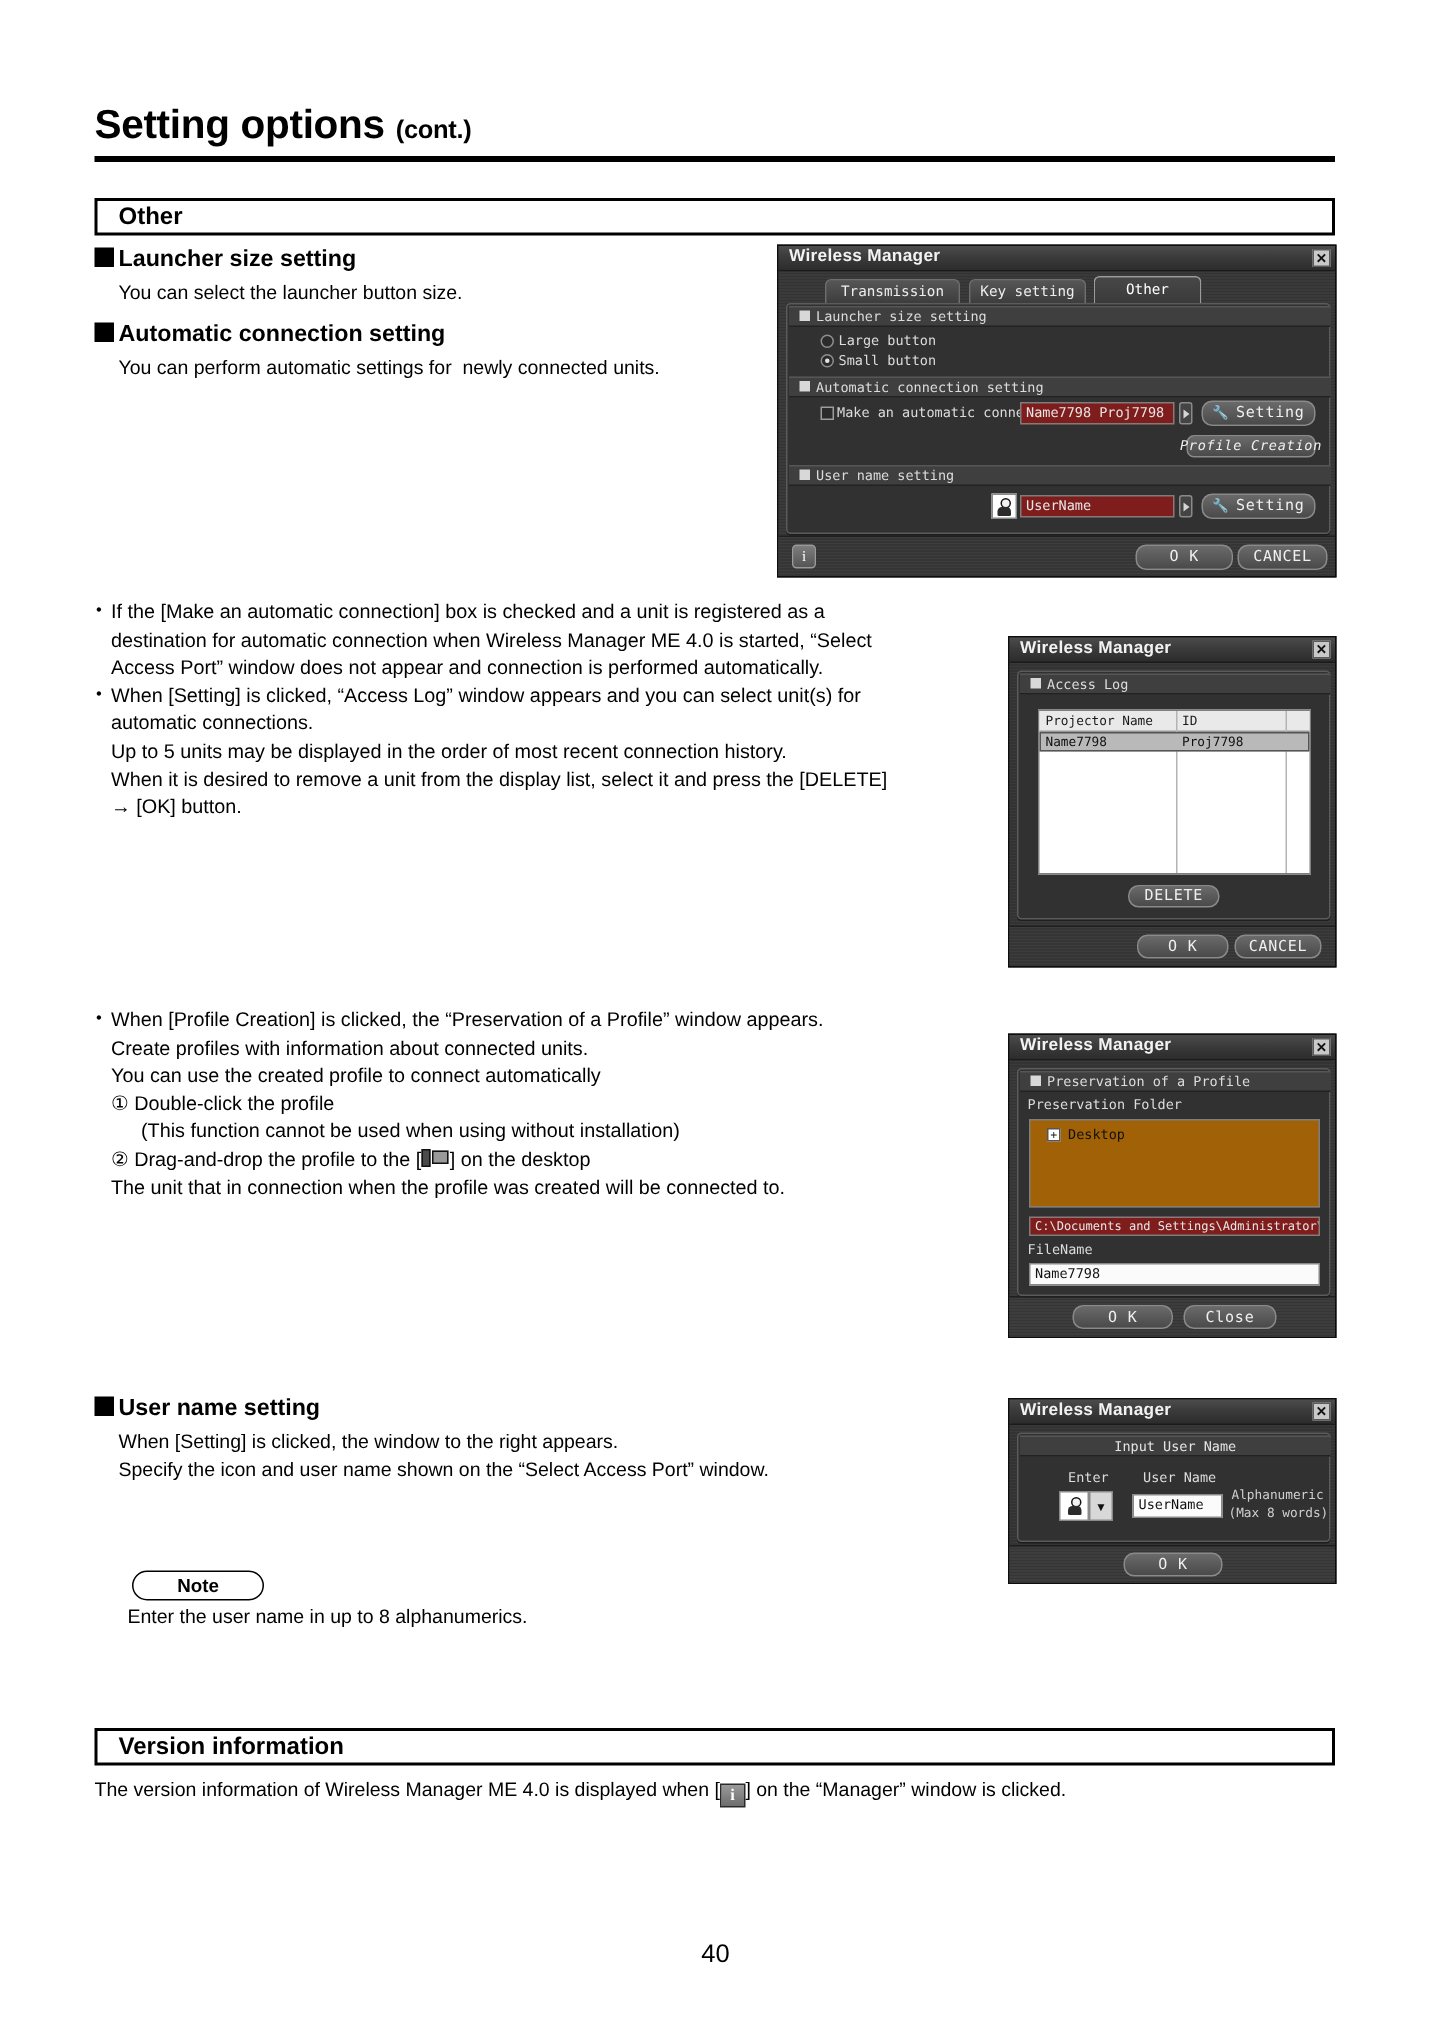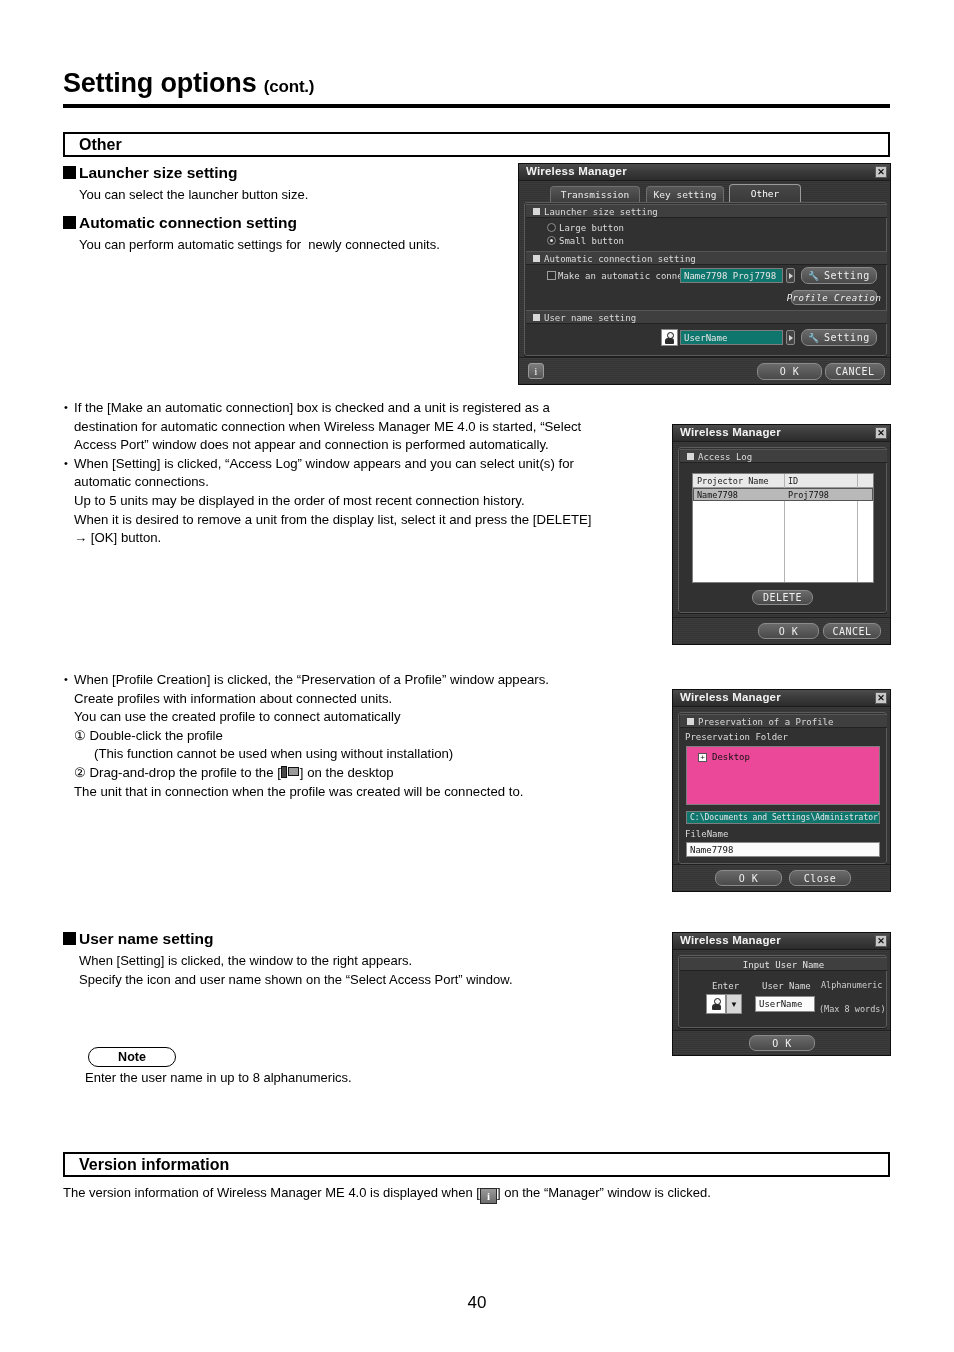--- a/index.html
+++ b/index.html
@@ -168,21 +168,21 @@
     display:flex; align-items:center; justify-content:center;
     white-space:nowrap;
     margin-left:24px;
   }
   .tab.active {
     background:linear-gradient(#474747,#3a3a3a);
     border-color:#9b9b9b; color:#fff; height:18px;
   }
 
   .tfield {
-    position:absolute; background:#0f766e;
+    position:absolute; background:#7f1d1d;
     border:1px solid #7d7d7d;
     font-size:9px; color:#e6e6e6;
     display:flex; align-items:center; padding-left:3px;
     white-space:nowrap; overflow:hidden;
   }
   .tfield.light { background:#fbfbfb; color:#111; border-color:#888; }
 
   .btn {
     position:absolute;
     background:linear-gradient(#6a6a6a,#4a4a4a);
@@ -215,21 +215,21 @@
   .lb-head .c2 { position:absolute; left:95px; top:2px; }
   .lb-vline { position:absolute; top:0; bottom:0; width:1px; background:#b4b4b4; }
   .lb-row {
     position:absolute; left:0; height:13px;
     background:#b9b9b9; border:1px solid #555;
     font-size:8.5px; color:#101010;
   }
   .lb-row .c1 { position:absolute; left:3px; top:1px; }
   .lb-row .c2 { position:absolute; left:94px; top:1px; }
 
-  .treebox { position:absolute; background:#ec4899; border:1px solid #7e7e7e; }
+  .treebox { position:absolute; background:#a16207; border:1px solid #7e7e7e; }
   .tree-item { position:absolute; font-size:9px; color:#111; white-space:nowrap; }
   .tree-plus {
     display:inline-block; width:9px; height:9px; border:1px solid #555;
     background:#fff; color:#111; font-size:8px; line-height:7px;
     text-align:center; margin-right:5px; vertical-align:0px;
     font-family:"Liberation Sans", sans-serif;
   }
 
   .usericon-btn {
     position:absolute; width:17px; height:17px;
@@ -508,21 +508,21 @@
         <div class="lbl" style="left:33px; top:25px;">Enter</div>
         <div class="lbl" style="left:83px; top:25px;">User Name</div>
 
         <div class="usericon-btn" style="left:27px; top:38px; width:20px; height:20px;">
           <span class="person"></span>
         </div>
         <div class="combo-arrow" style="left:47px; top:38px; width:16px; height:20px;">▼</div>
 
         <div class="tfield light" style="left:76px; top:40px; width:60px; height:16px;">UserName</div>
 
-        <div class="lbl-dark" style="left:142px; top:24px;">Alphanumeric</div>
+        <div class="lbl-dark" style="left:142px; top:36px;">Alphanumeric</div>
         <div class="lbl-dark" style="left:140px; top:48px;">(Max 8 words)</div>
       </div>
 
       <div class="dlg-footer" style="height:25px;">
         <div class="btn" style="left:76px; top:4px; width:66px; height:16px;">
           <span>O K</span>
         </div>
       </div>
     </div>
   </div>

